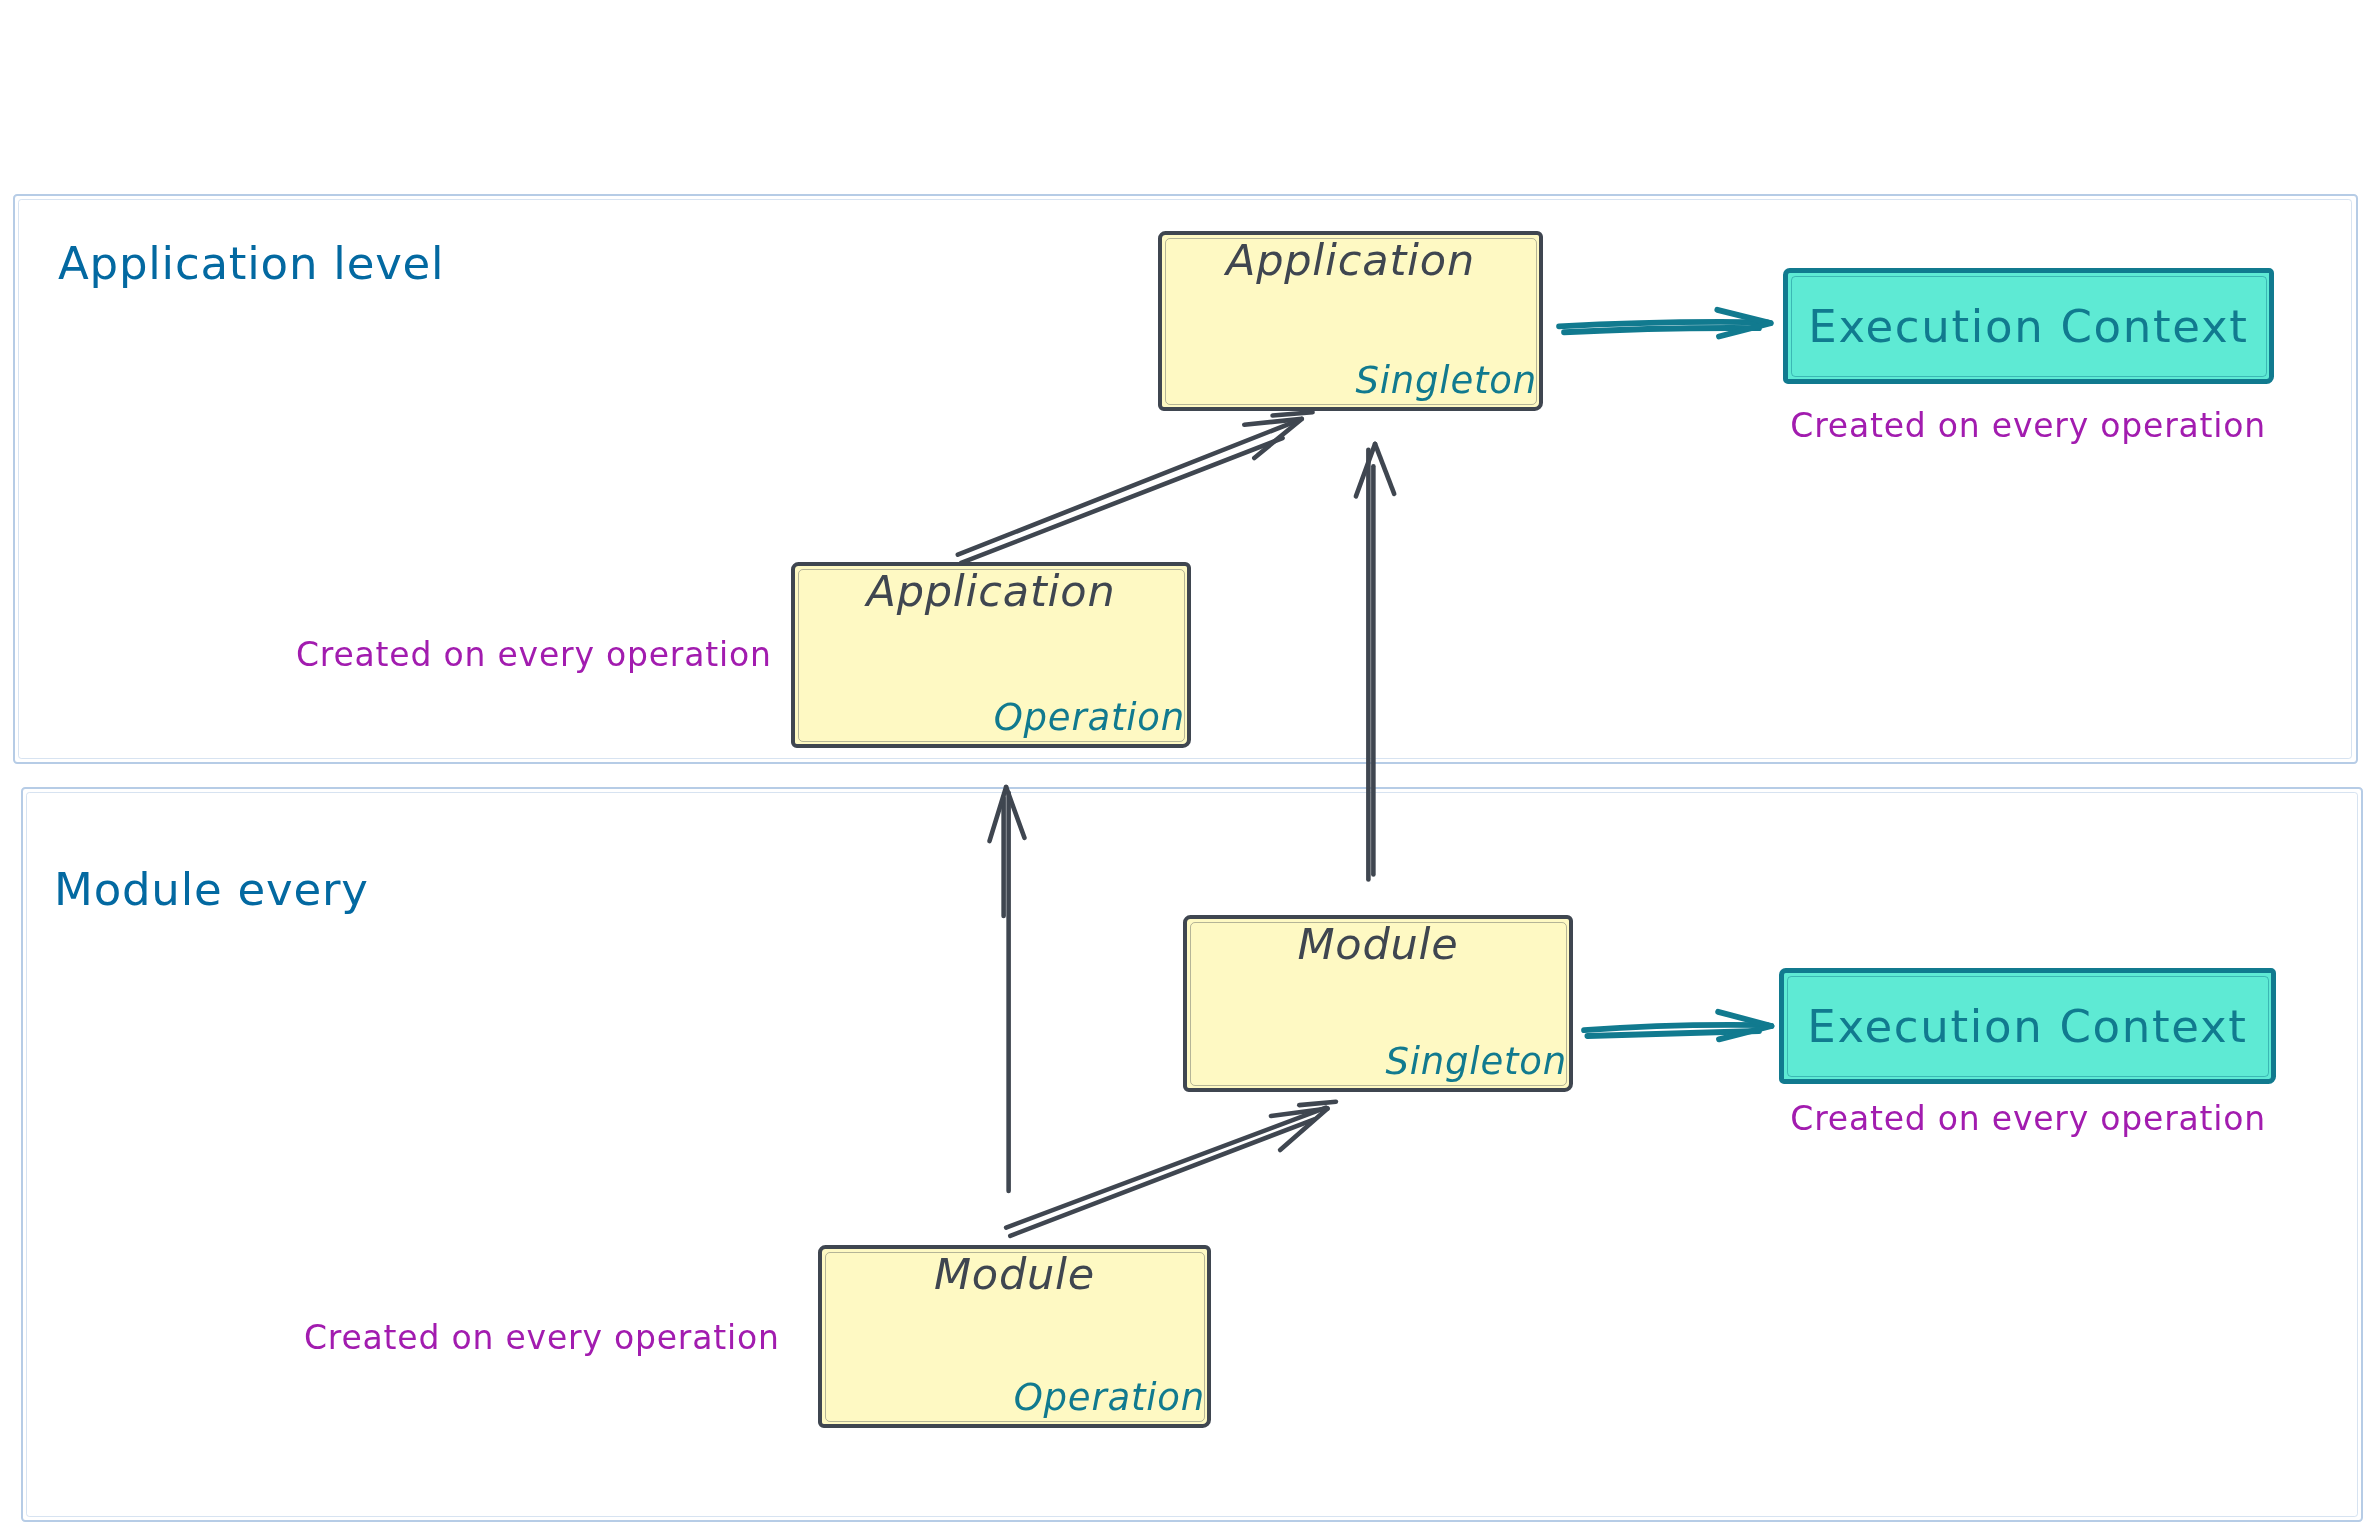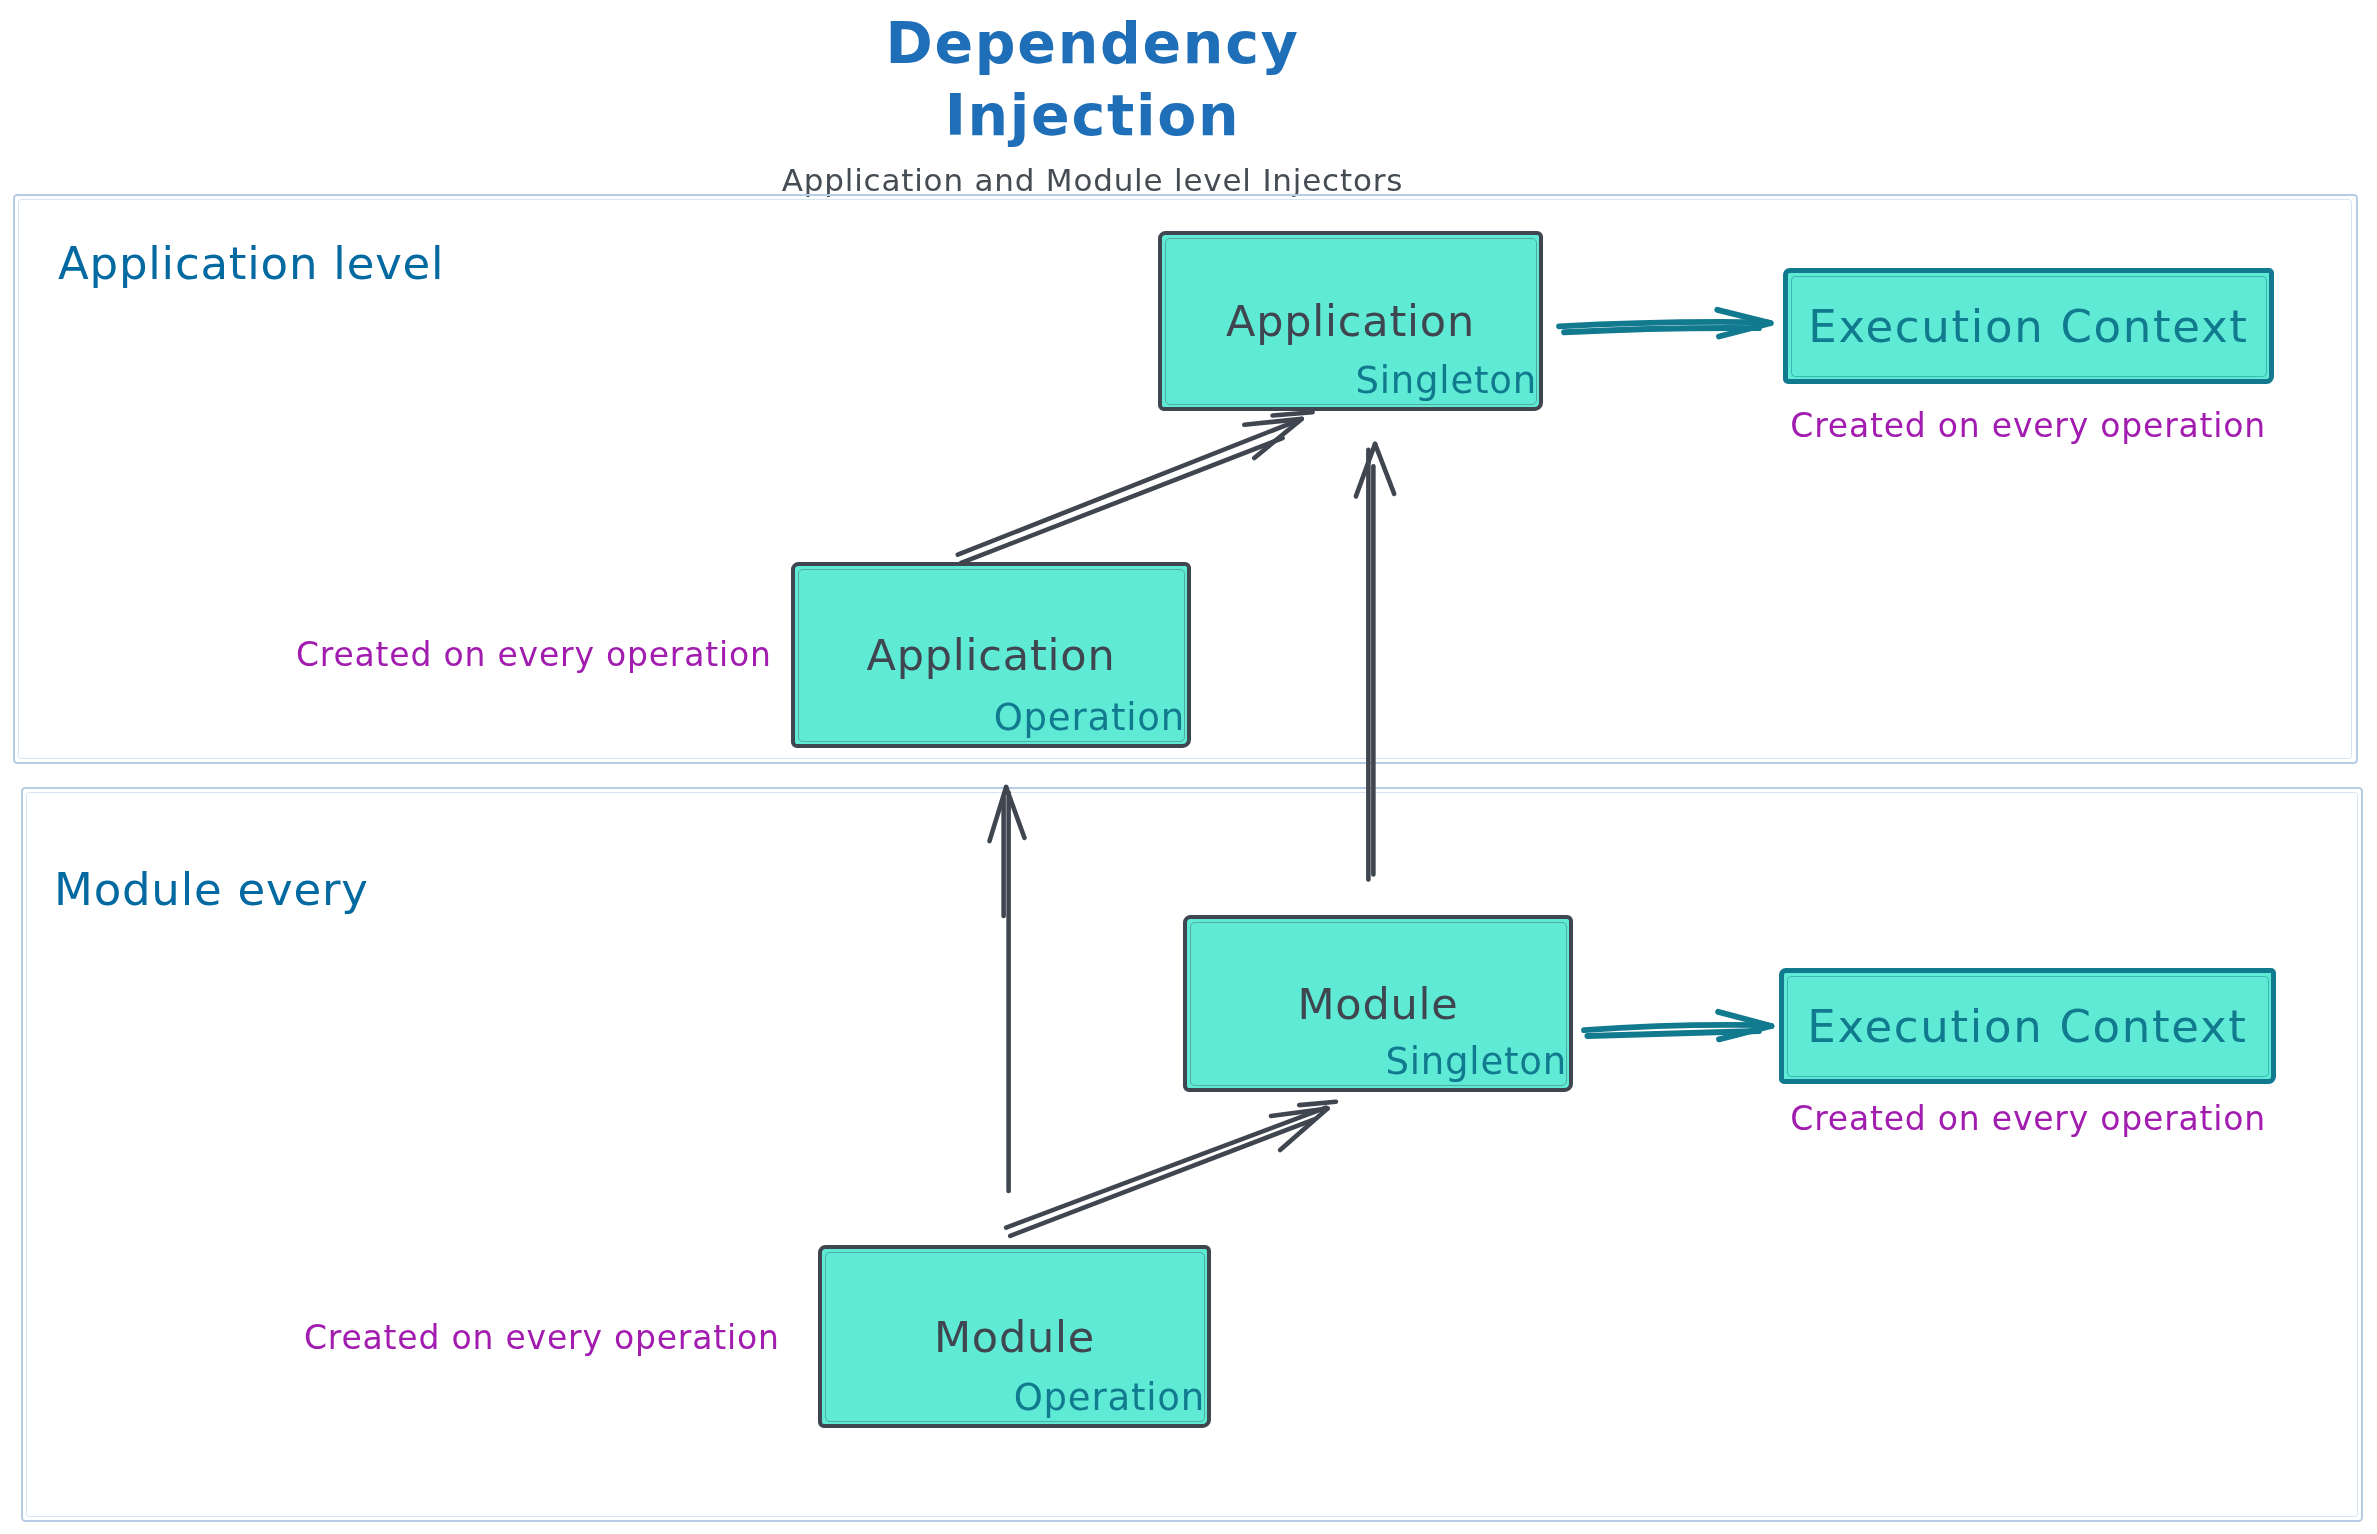--- a/index.html
+++ b/index.html
@@ -19,22 +19,22 @@
     content:"";position:absolute;inset:3.3px;border:1.7px solid rgba(182,204,230,.55);
     border-radius:3.3px;pointer-events:none;
   }
   .frame-app{left:12.5px;top:194px;width:2341px;height:566px;}
   .frame-module{left:21px;top:787px;width:2338px;height:731px;}
   .level-label{position:absolute;font-size:45px;color:#0369a1;letter-spacing:0.8px;}
   .level-label.app{left:58px;top:237px;}
   .level-label.module{left:54px;top:863px;}
   
   .node{
-    position:absolute;background:#5eead4;border:4.2px solid #3f4650;border-radius:7.5px 5.8px 8.3px 5.8px;
-    display:flex;align-items:center;justify-content:center;
+    position:absolute;background:#fef9c3;border:4.2px solid #3f4650;border-radius:7.5px 5.8px 8.3px 5.8px;
+    display:flex;align-items:flex-start;justify-content:center;font-style:italic;
   }
   .node::after{
     content:"";position:absolute;inset:2.5px;border:1.7px solid rgba(63,70,80,.38);
     border-radius:5px;pointer-events:none;
   }
   .node .node-title{font-size:43px;color:#3f4650;letter-spacing:0.8px;}
   .node .node-badge{
     position:absolute;right:2px;bottom:5px;font-size:37px;color:#117a8f;letter-spacing:0.8px;
   }
   .node-app-singleton{left:1158px;top:231px;width:377px;height:172px;}
@@ -62,24 +62,20 @@
   
   .arrows{position:absolute;left:0;top:0;pointer-events:none;}
   .ink{stroke:#3f4650;stroke-width:5.5;fill:none;stroke-linecap:round;}
   .teal{stroke:#117a8f;stroke-width:7;fill:none;stroke-linecap:round;}
 </style>
 </head>
 <body>
 
 <div class="canvas">
 
-  <div class="heading">
-    <div class="title">Dependency Injection</div>
-    <div class="subtitle">Application and Module level Injectors</div>
-  </div>
 
   <div class="frame frame-app"></div>
   <div class="frame frame-module"></div>
 
   <div class="level-label app">Application level</div>
   <div class="level-label module">Module every</div>
 
   <svg class="arrows" width="2377" height="1534" viewBox="0 0 2854 1842">
 
     <g>

